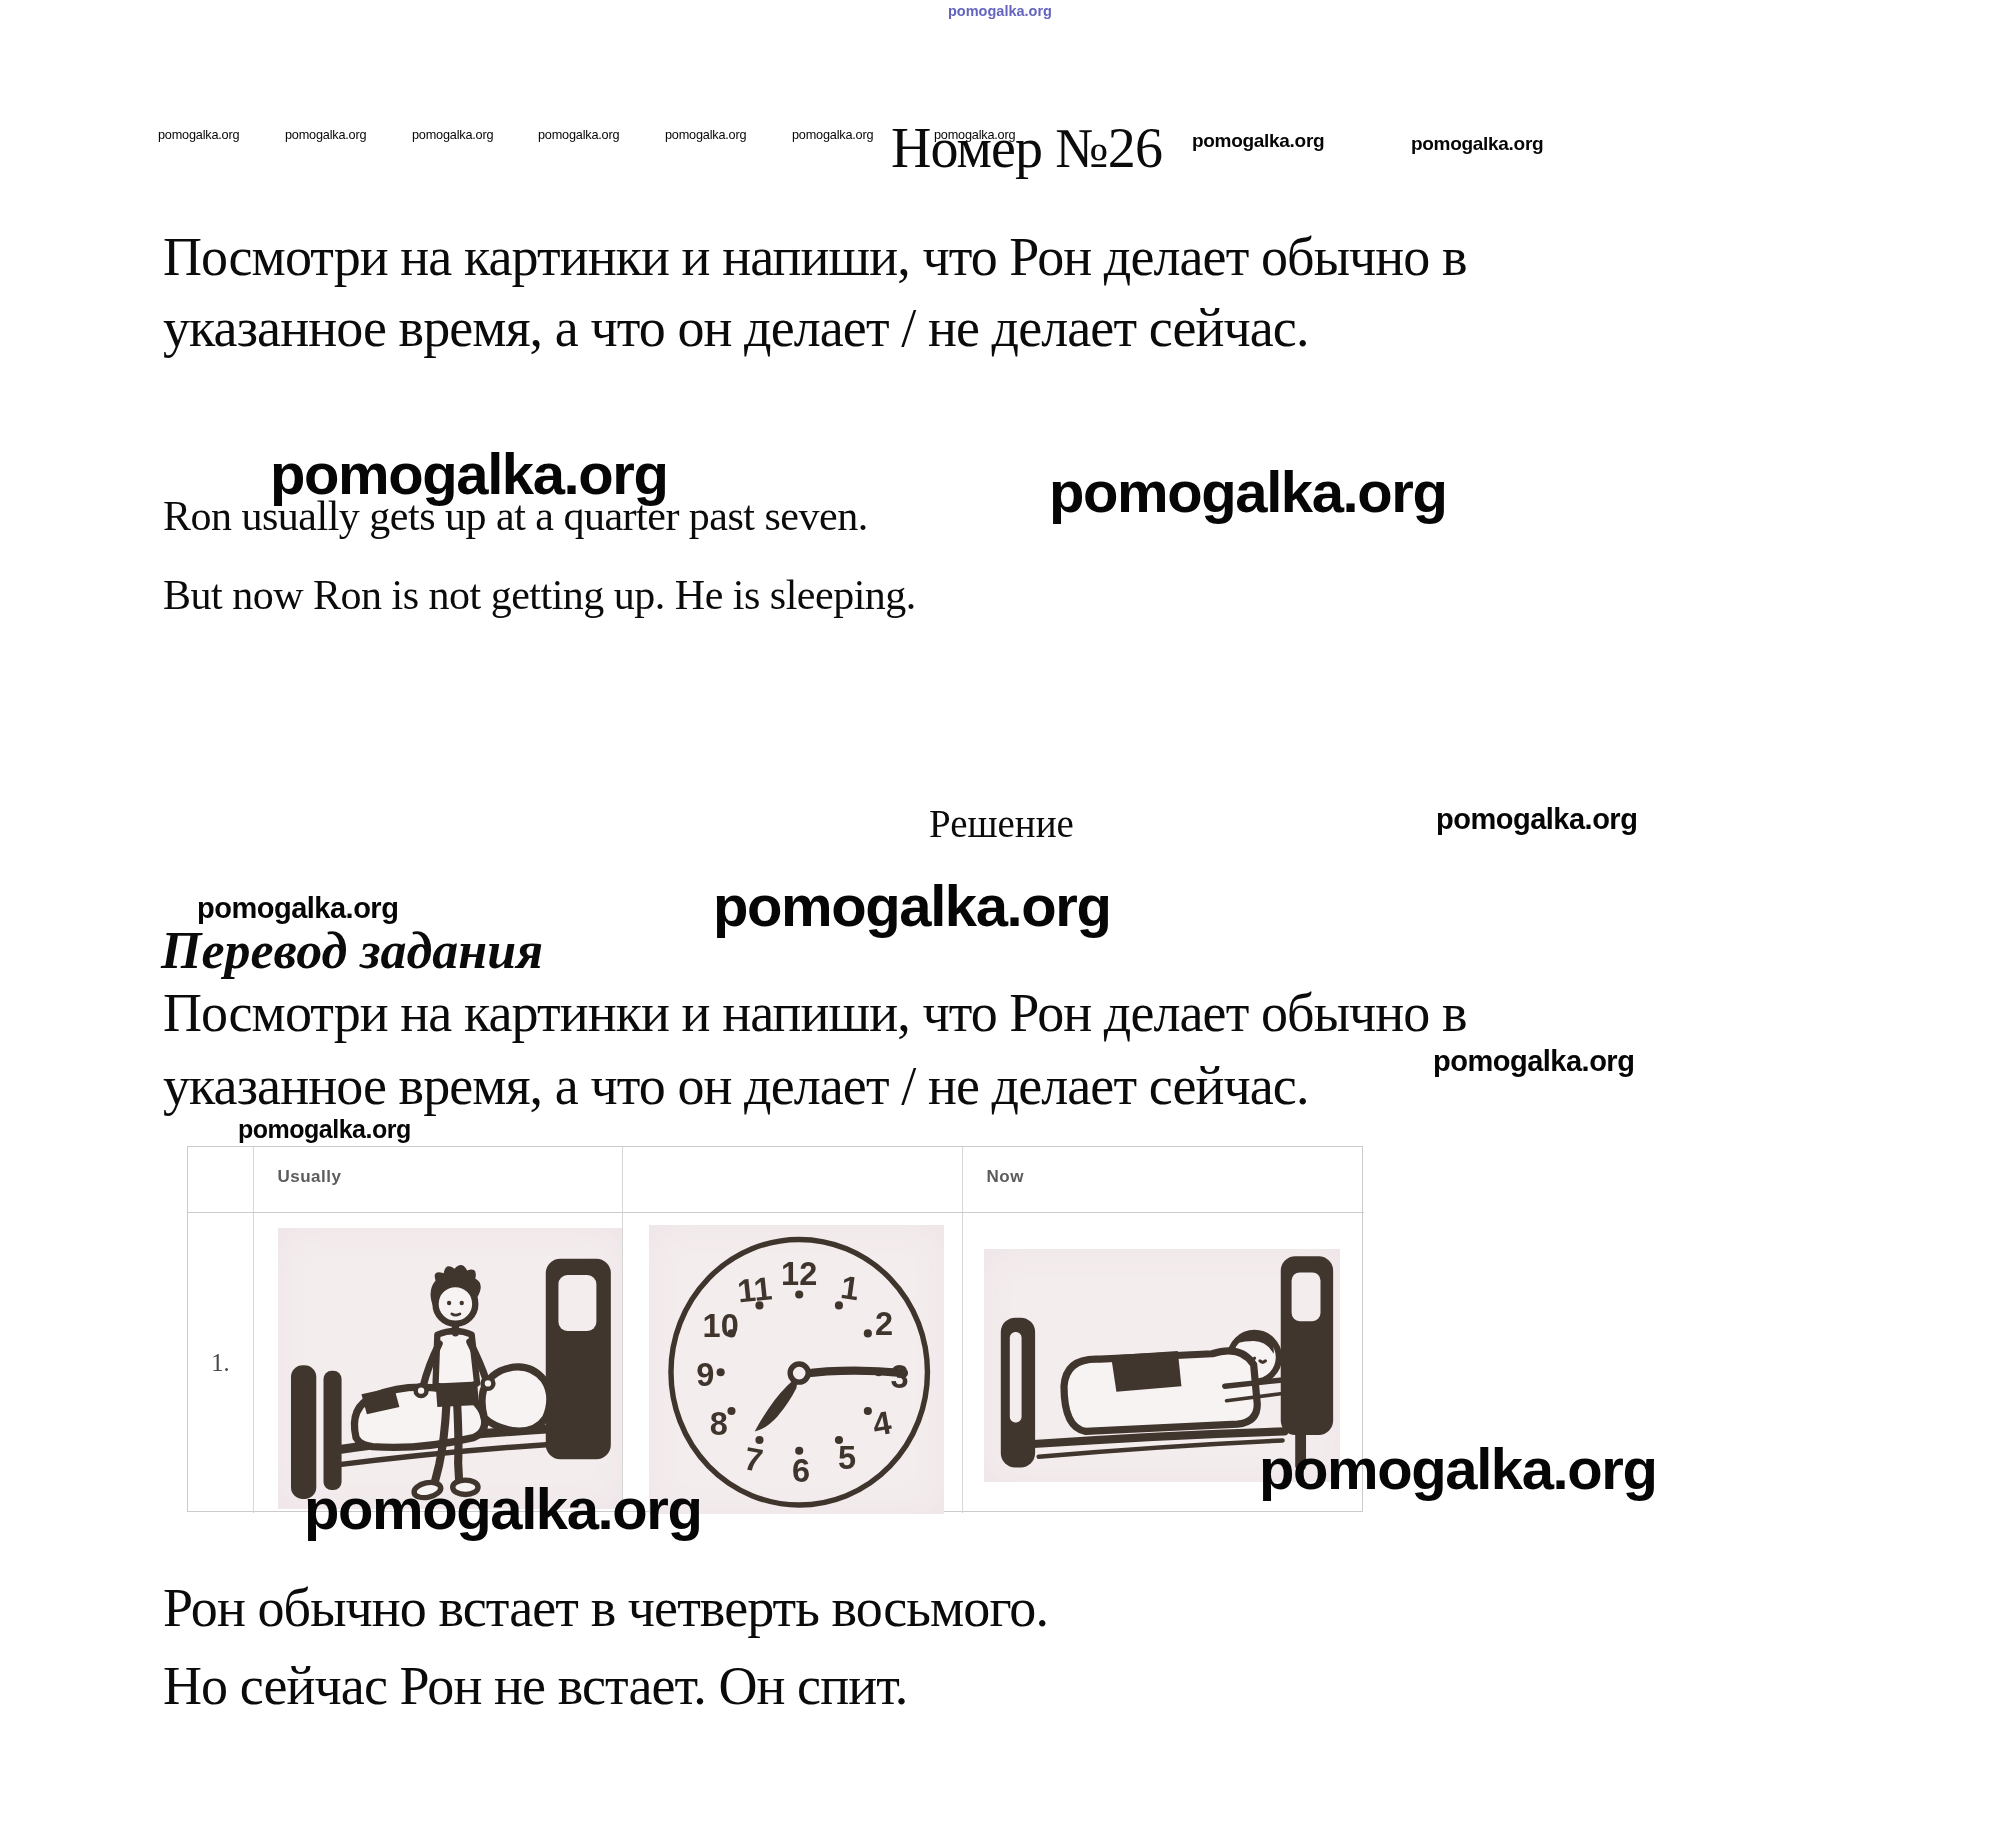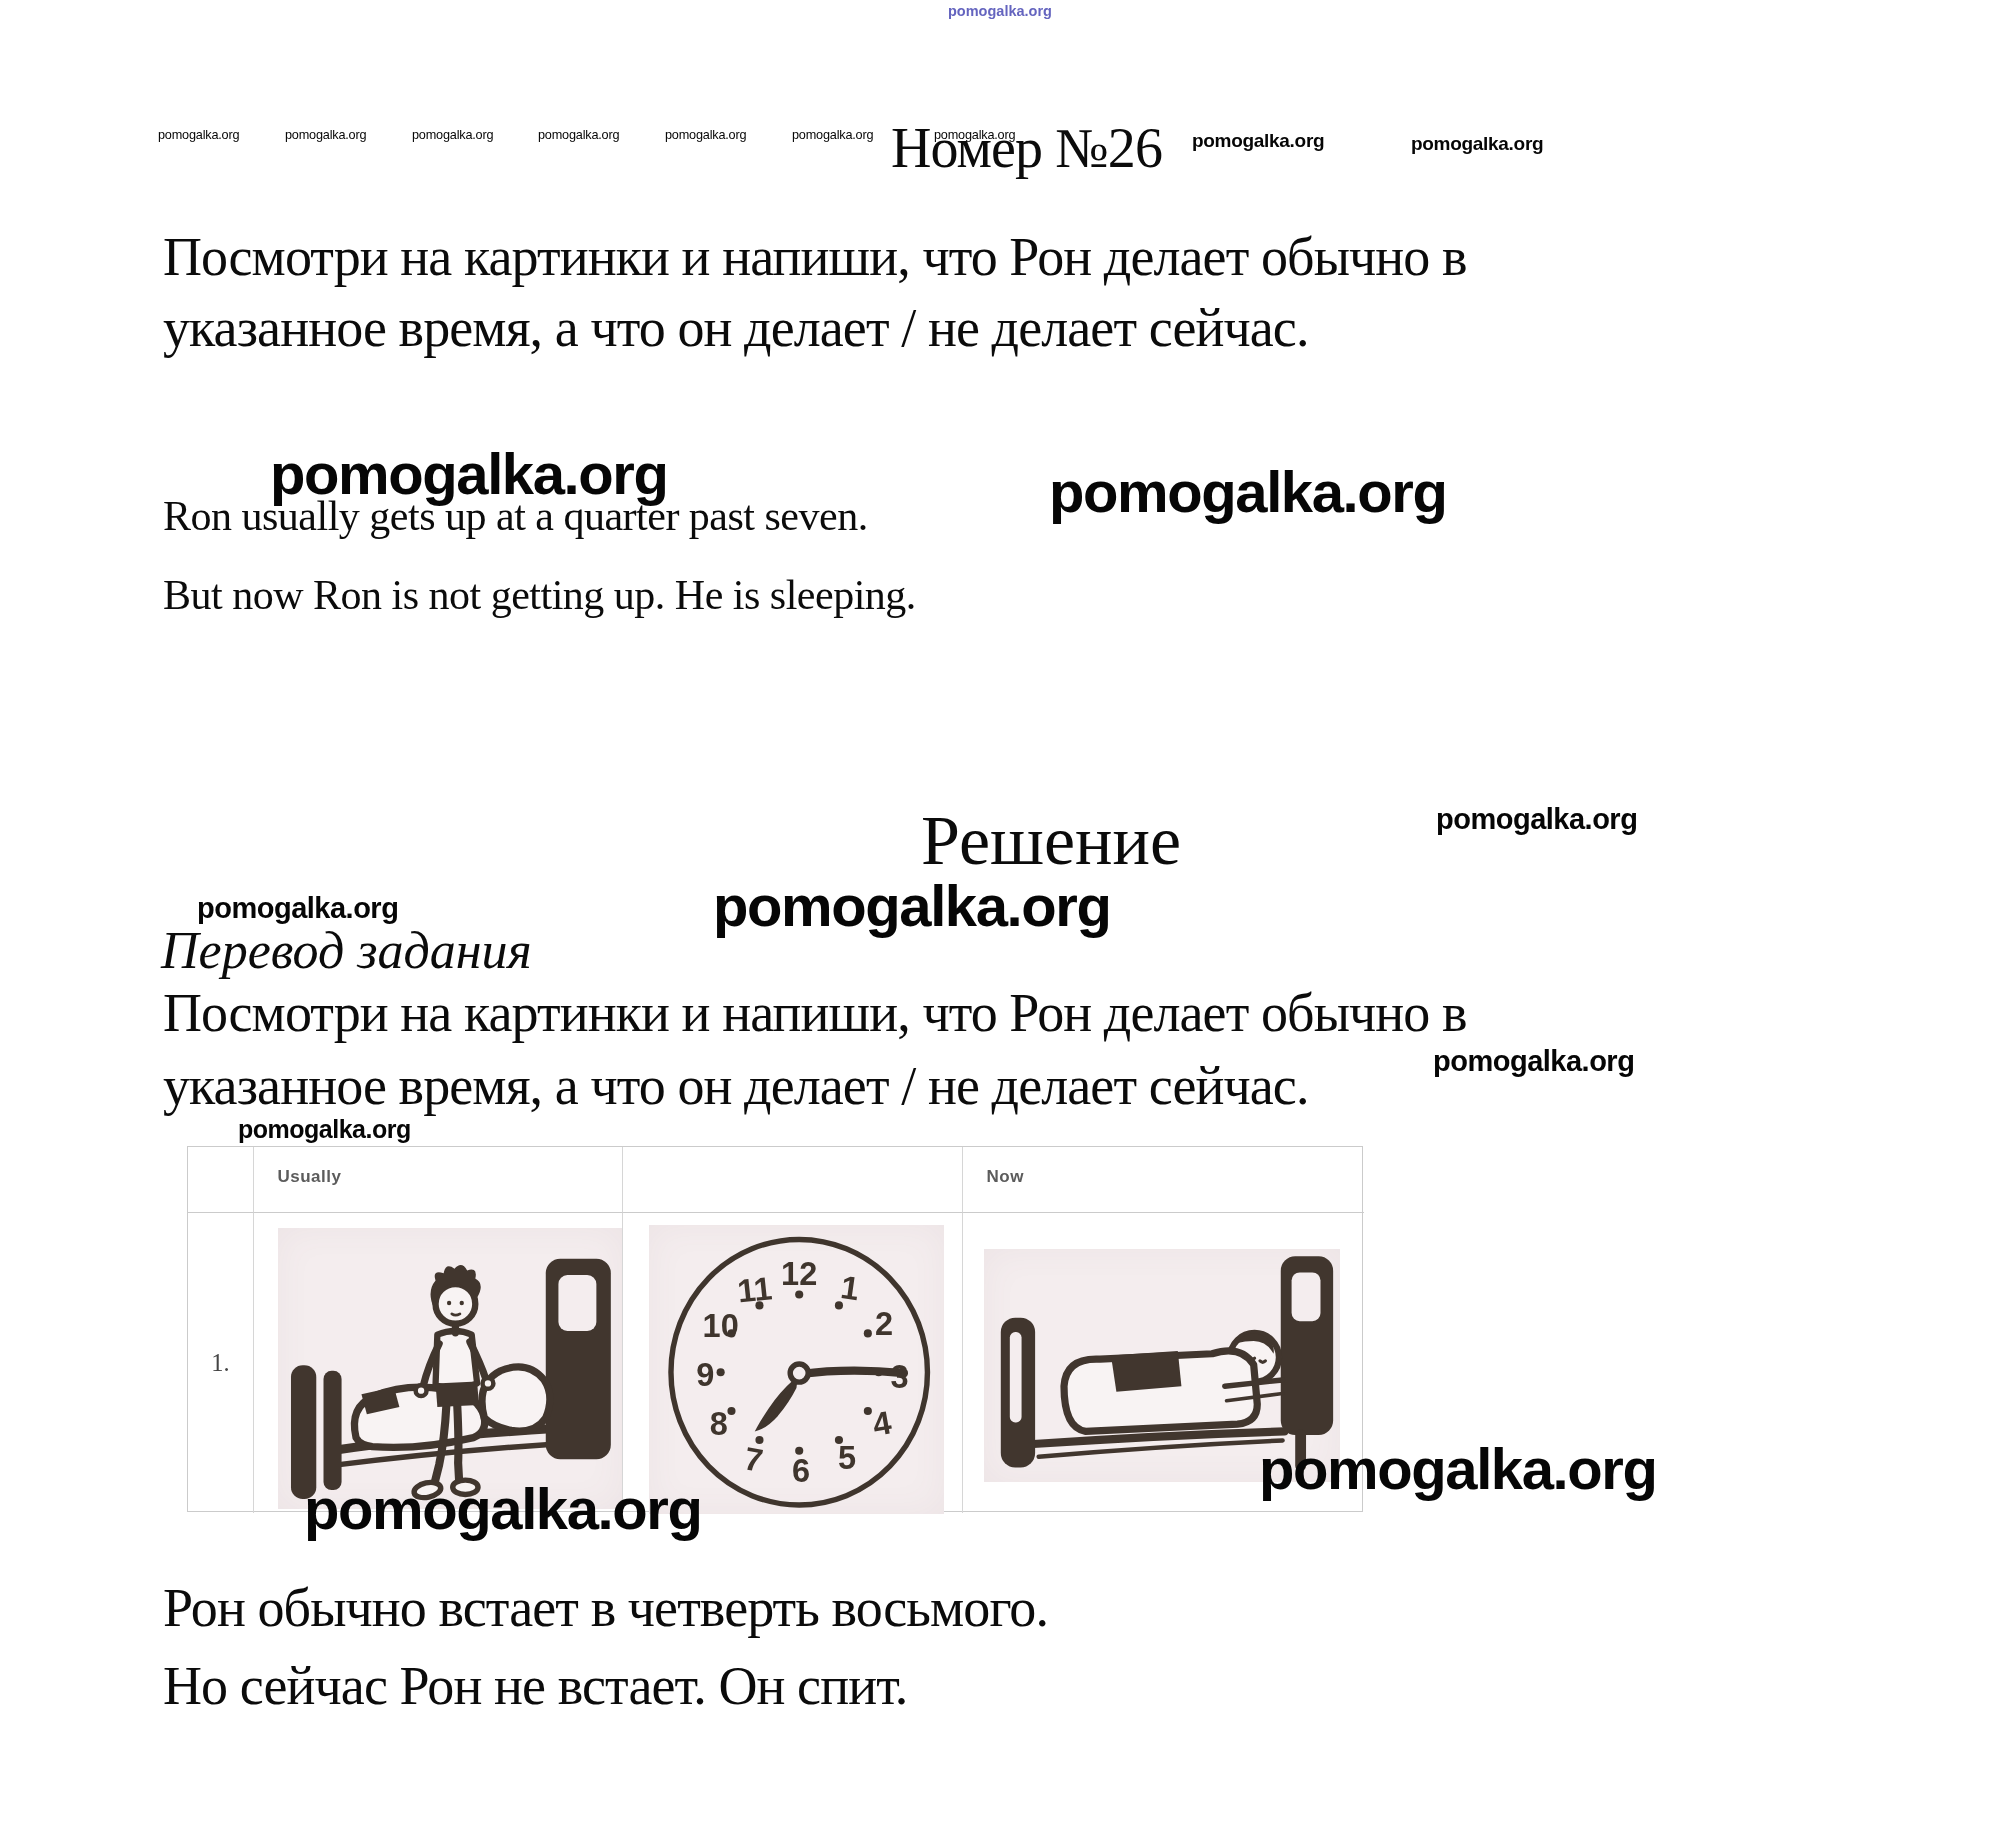--- a/index.html
+++ b/index.html
@@ -10,22 +10,22 @@
   .wm{font-family:"Liberation Sans",sans-serif;color:#060606;}
   .wm-top{font-size:14.5px;font-weight:600;color:#4a4ab4;opacity:.85;}
   .wm-xs{font-size:12.7px;font-weight:500;letter-spacing:-0.2px;}
   .wm-sm{font-size:19px;font-weight:700;letter-spacing:-0.3px;}
   .wm-md{font-size:29px;font-weight:600;letter-spacing:-0.5px;}
   .wm-lg{font-size:58px;font-weight:700;letter-spacing:-1.4px;z-index:6;}
   
   .title{font-size:56px;letter-spacing:-0.9px;}
   .body-ru{font-size:54px;letter-spacing:-0.9px;line-height:1.1;}
   .body-en{font-size:42px;letter-spacing:-0.5px;line-height:1.1;}
-  .heading{font-size:70px;}
-  .subheading{font-size:52px;font-weight:400;font-style:italic;}
+  .heading{font-size:39px;margin-left:8px;}
+  .subheading{font-size:52px;font-weight:700;font-style:italic;}
   
   .ex-table{position:absolute;left:187px;top:1146px;width:1176px;height:366px;
             display:grid;grid-template-columns:66px 369px 340px 401px;grid-template-rows:66px 300px;
             border:1.8px solid #cbcbcb;box-sizing:border-box;background:#fff;z-index:1;}
   .ex-cell{position:relative;border-right:1.8px solid #d6d6d6;border-bottom:1.8px solid #cbcbcb;box-sizing:border-box;}
   .ex-cell.last{border-right:none;text-align:right;}
   .ex-cell.bodyrow{border-bottom:none;}
   .ex-head-label{position:absolute;left:23.5px;top:20px;font-family:"Liberation Sans",sans-serif;
                  font-size:17px;font-weight:600;color:#5c5c5c;letter-spacing:0.5px;}
   .row-num{position:absolute;left:0;top:0;width:100%;height:100%;display:flex;align-items:center;justify-content:center;

